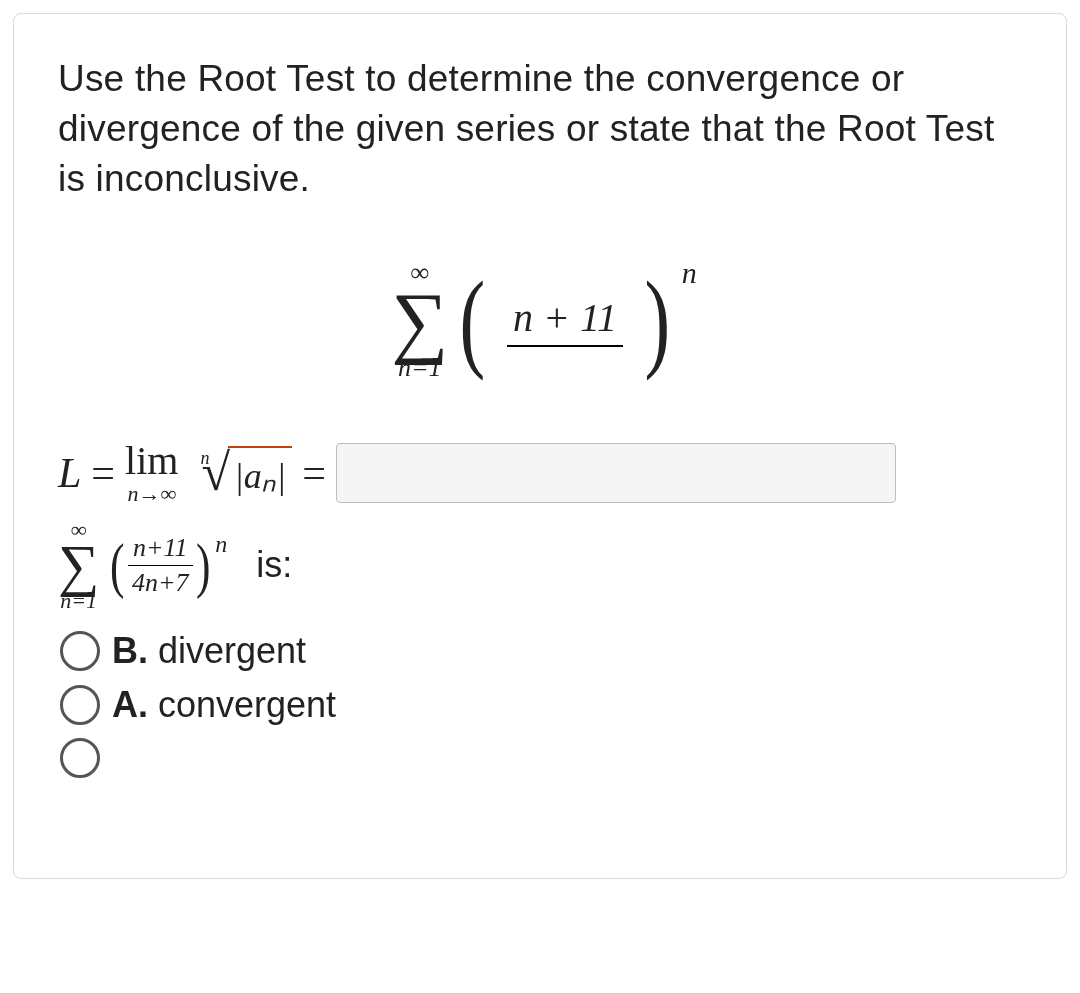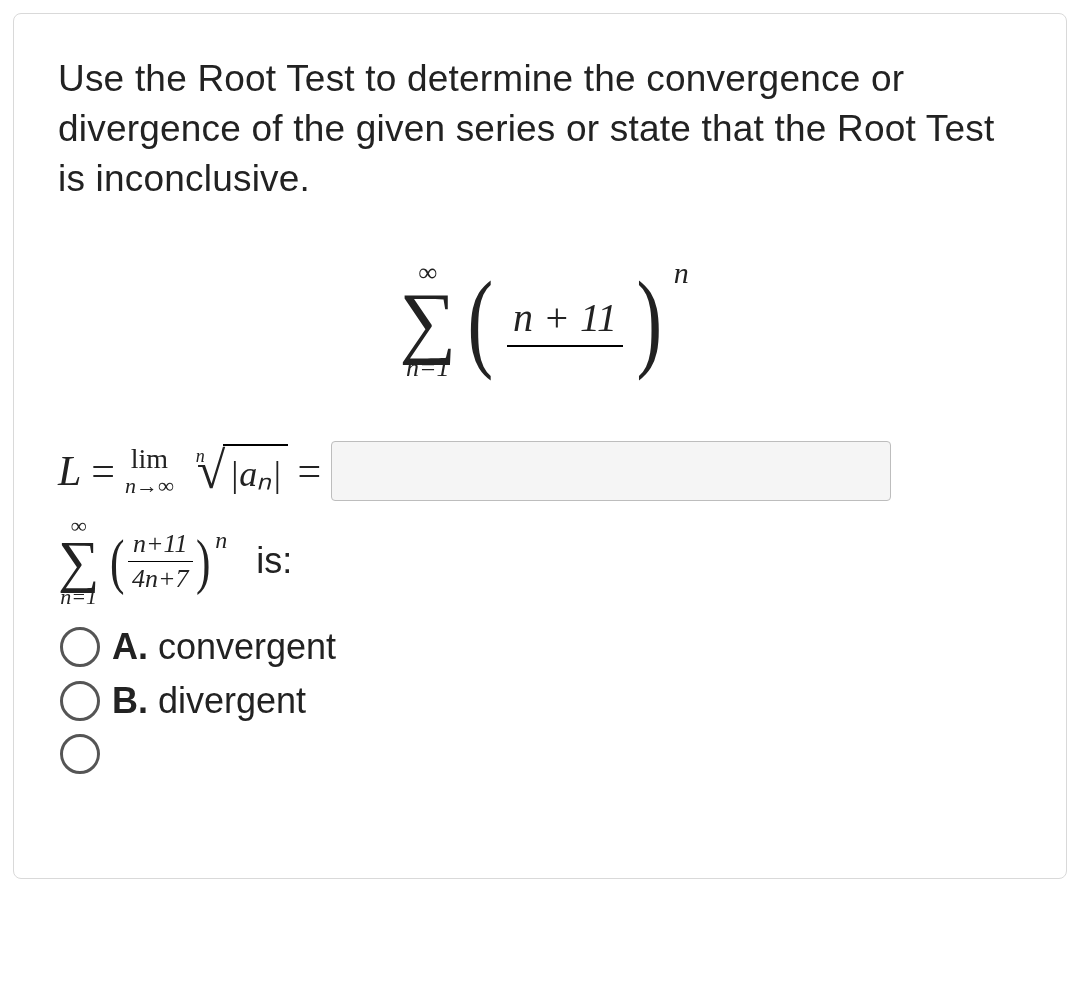--- a/index.html
+++ b/index.html
@@ -57,21 +57,21 @@
     line-height: 0.75;
     font-weight: 200;
     transform: scaleX(0.7);
     display: inline-block;
   }
   .frac {
     display: inline-flex;
     flex-direction: column;
     align-items: center;
     font-style: italic;
-    margin: 0 8px;
+    margin: 0 16px;
   }
   .frac .num { padding: 0 6px 4px 6px; }
   .frac .bar { width: 100%; border-top: 2px solid #000; }
   .frac .den { padding: 4px 6px 0 6px; }
   .sup-n {
     font-style: italic;
     font-size: 30px;
     align-self: flex-start;
     margin-top: -4px;
   }
@@ -89,41 +89,41 @@
     align-items: center;
     font-size: 42px;
     gap: 10px;
   }
   .lim-stack {
     display: inline-flex;
     flex-direction: column;
     align-items: center;
     line-height: 1;
   }
-  .lim-stack .lim { font-size: 28px; }
+  .lim-stack .lim { font-size: 40px; }
   .lim-stack .under { font-size: 22px; font-style: italic; margin-top: 2px; }
   .root-box {
     display: inline-flex;
     align-items: center;
     position: relative;
     margin-left: 4px;
   }
   .root-index {
     font-size: 18px;
     font-style: italic;
     position: relative;
     top: -14px;
     left: 8px;
   }
   .surd {
     font-size: 52px;
     line-height: 0.6;
   }
   .under-root {
-    border-top: 2px solid #000000;
+    border-top: 2px solid #c2410c;
     padding: 2px 6px 0 6px;
     font-size: 36px;
     margin-left: -2px;
     font-style: italic;
   }
   .answer-input {
     flex: none;
     width: 560px;
     height: 60px;
     font-size: 30px;
@@ -266,27 +266,27 @@
       <span class="paren-sm">)</span>
       <span class="sup-sm">n</span>
     </span>
     <span class="is-txt">is:</span>
   </div>
 
   <div class="options">
     <div class="opt">
       <div class="radio"></div>
       <div class="opt-label">
+        <span class="letter">B.</span><span> divergent</span>
+      </div>
+    </div>
+    <div class="opt">
+      <div class="radio"></div>
+      <div class="opt-label">
         <span class="letter">A.</span><span> convergent</span>
       </div>
     </div>
     <div class="opt">
       <div class="radio"></div>
-      <div class="opt-label">
-        <span class="letter">B.</span><span> divergent</span>
-      </div>
     </div>
-    <div class="opt">
-      <div class="radio"></div>
-    </div>
   </div>
 
 </div>
 
 </body></html>

